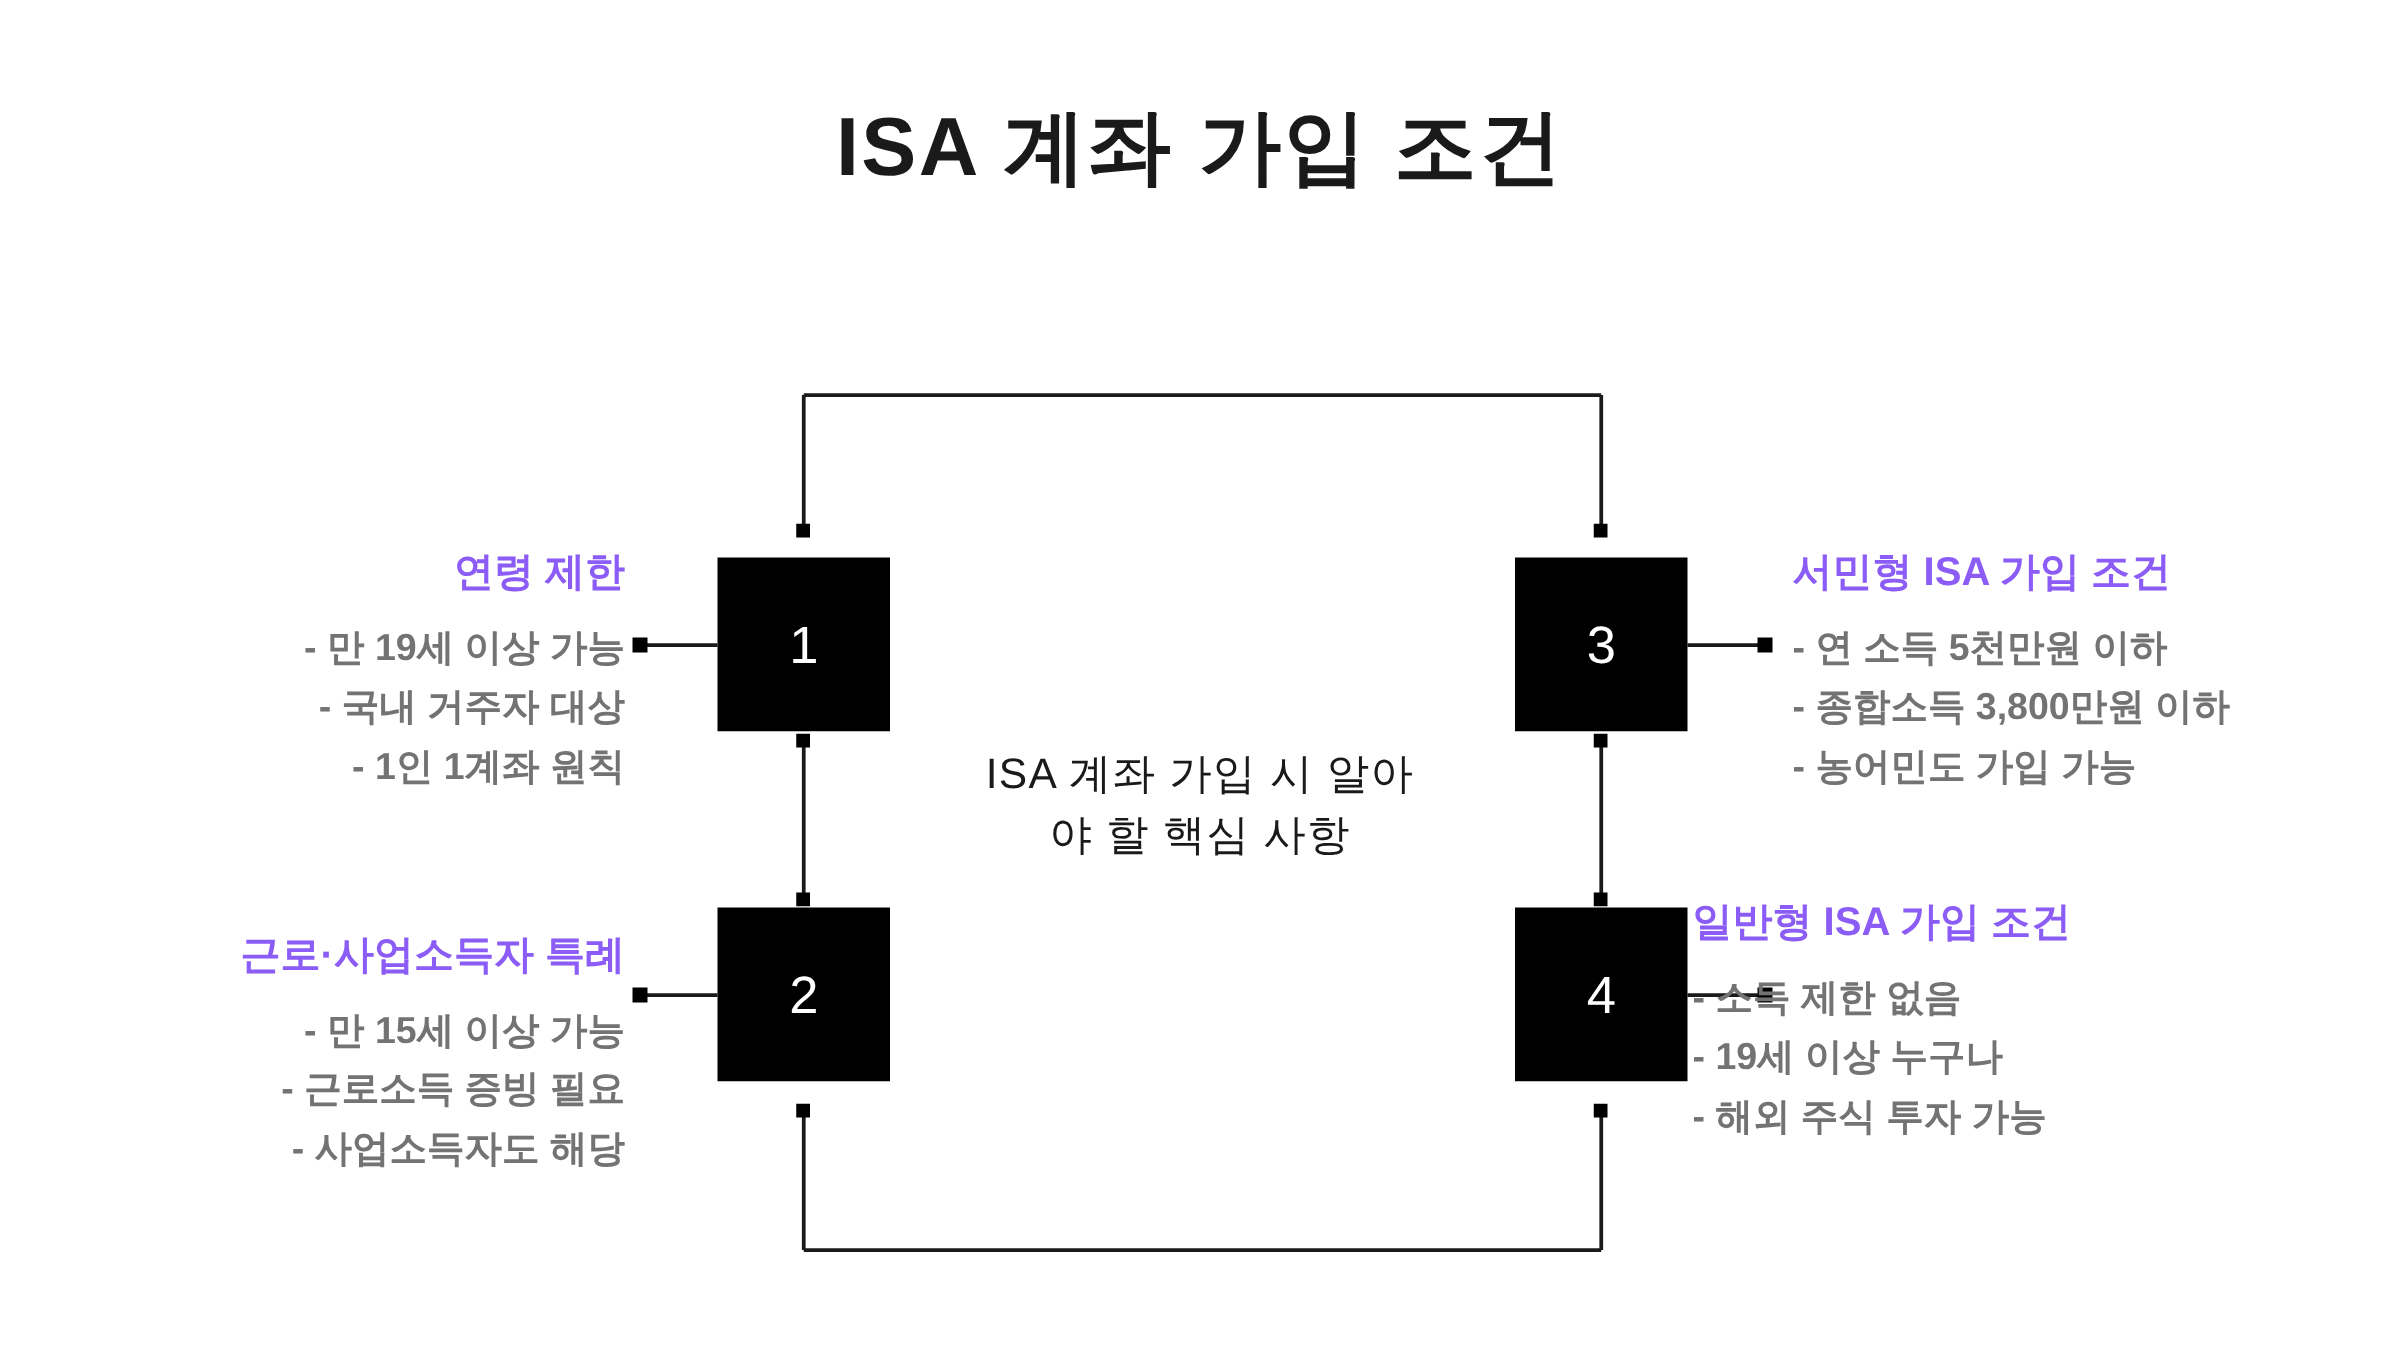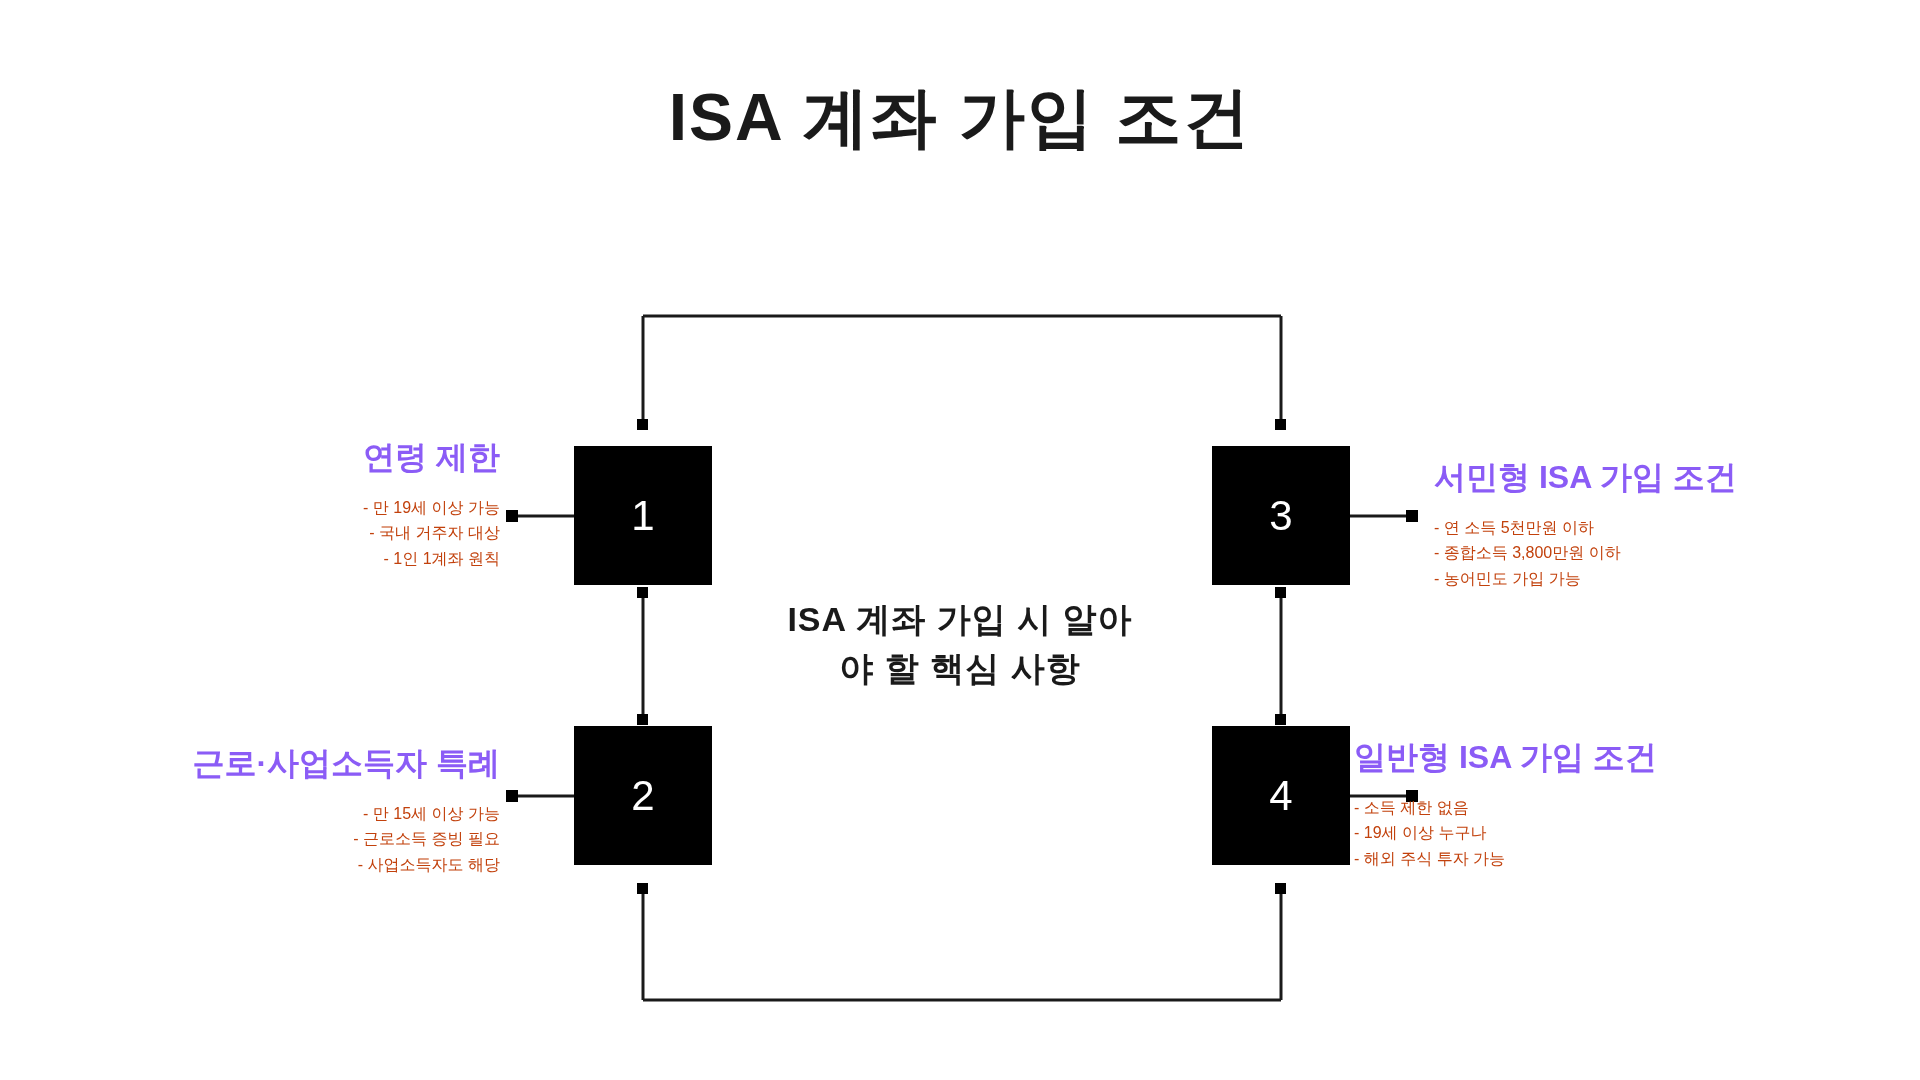--- a/index.html
+++ b/index.html
@@ -77,49 +77,48 @@
     line-height: 1.25;
     white-space: nowrap;
     margin-bottom: 18px;
   }
   .block-list {
     list-style: none;
     margin: 0;
     padding: 0;
   }
   .block-list li {
-    font-size: 16px;
-    font-weight: 400;
-    color: #c2410c;
+    font-size: 30px;
+    font-weight: 700;
+    color: #737373;
     line-height: 1.58;
     white-space: nowrap;
   }
 
   .block.left {
     text-align: right;
   }
   .block.right {
     text-align: left;
-    margin-top: 20px;
   }
 
   #block-1 { left: 60px; top: 437px; width: 440px; }
   #block-2 { left: 60px; top: 743px; width: 440px; }
   #block-3 { left: 1434px; top: 437px; width: 470px; }
   #block-4 { left: 1354px; top: 717px; width: 470px; }
 
   
   #center-caption {
     position: absolute;
     left: 720px;
     top: 595px;
     width: 480px;
     text-align: center;
     font-size: 34px;
-    font-weight: 700;
+    font-weight: 400;
     color: #1a1a1a;
     line-height: 1.45;
     letter-spacing: 1px;
   }
 </style>
 </head>
 <body>
 
 <div id="canvas">
 

